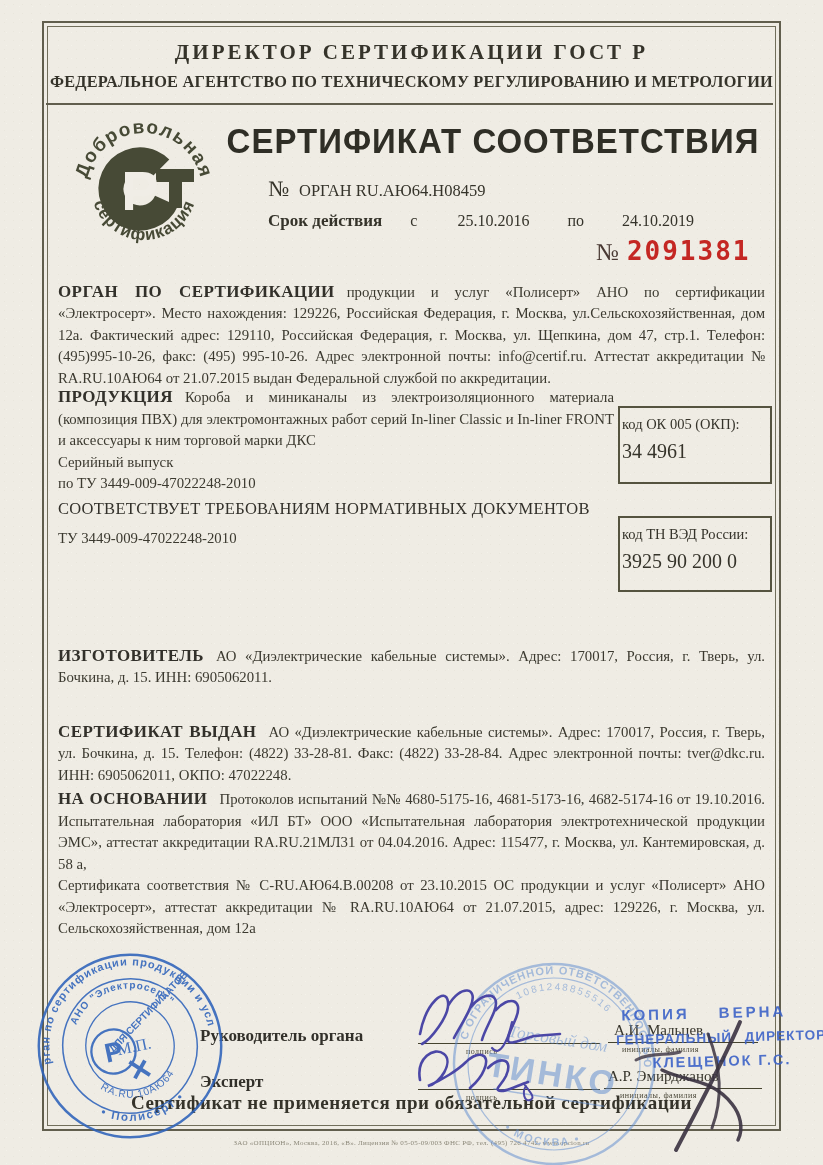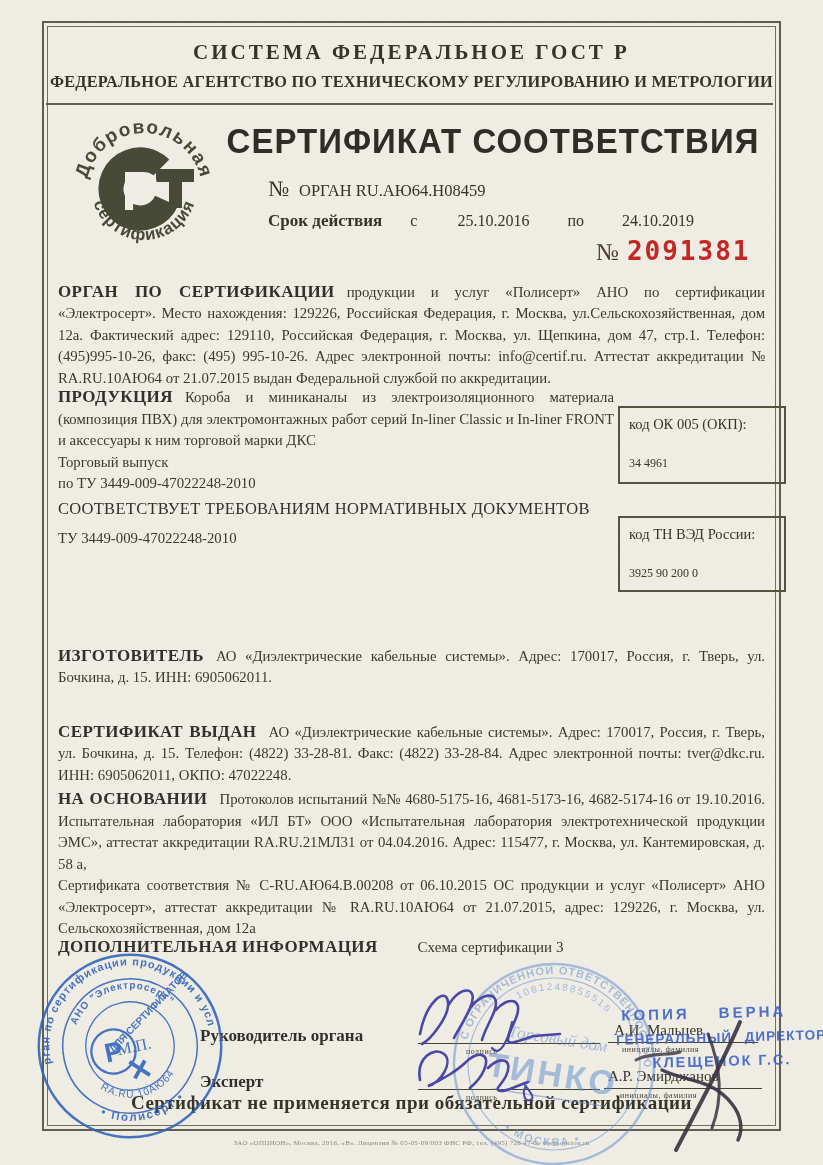--- a/index.html
+++ b/index.html
@@ -33,23 +33,23 @@
   .validity .gap3{display:inline-block;width:38px;}
   .blankno{position:absolute;left:596px;top:236px;}
   .blankno .nsign{font-size:24px;color:#4a3a34;}
   .blankno .red{font-family:"DejaVu Sans Mono",monospace;font-size:26px;font-weight:bold;
                 letter-spacing:2px;color:#c42723;margin-left:8px;}
   
   .sec{position:absolute;left:58px;width:707px;font-size:14.8px;line-height:21.5px;
        text-align:justify;color:#3b392f;}
   .sec b.h{font-size:17px;letter-spacing:0.4px;color:#32302a;margin-right:12px;}
   .sec .blockline{display:block;}
-  .codebox{position:absolute;left:618px;width:146px;border:2px solid #55533f;padding:6px 9px;
+  .codebox{position:absolute;left:618px;width:146px;border:2px solid #55533f;padding:6px 2px;
            font-size:14.5px;line-height:20px;text-align:left;color:#35332a;}
-  .codebox .val{display:block;margin-top:19px;font-size:12px;}
+  .codebox .val{display:block;margin-top:7px;font-size:20px;}
   .headingline{font-weight:normal;font-size:16.5px;letter-spacing:0.3px;color:#32302a;}
   
   .role{position:absolute;left:200px;font-size:17px;font-weight:bold;color:#32302a;}
   .sigline{position:absolute;border-bottom:1.5px solid #45432f;}
   .caption{position:absolute;font-size:8px;color:#4a4738;letter-spacing:0.5px;}
   .sname{position:absolute;font-size:15px;color:#35332a;}
   .footnote{position:absolute;left:42px;top:1092px;width:739px;text-align:center;
             font-size:19px;font-weight:bold;letter-spacing:0.5px;color:#35332a;}
   .footer{position:absolute;left:0;top:1139px;width:823px;text-align:center;
           font-size:7px;color:#8b8778;letter-spacing:0.3px;}
@@ -69,21 +69,21 @@
 </head>
 <body>
 
 <div class="page">
 
   <div class="frame">
     <div class="frame-inner"></div>
   </div>
   <div class="hr-sep"></div>
 
-  <div class="h1">СИСТЕМА ФЕДЕРАЛЬНОЕ ГОСТ Р</div>
+  <div class="h1">ДИРЕКТОР СЕРТИФИКАЦИИ ГОСТ Р</div>
   <div class="h2">ФЕДЕРАЛЬНОЕ АГЕНТСТВО ПО ТЕХНИЧЕСКОМУ РЕГУЛИРОВАНИЮ И МЕТРОЛОГИИ</div>
 
   <svg class="logo" viewBox="0 0 152 152">
     <defs>
       <path id="ltop" d="M 18,78 A 58,58 0 1 1 134,78"></path>
       <path id="lbot" d="M 23,74 A 53,53 0 0 0 129,74"></path>
     </defs>
     <text font-family="Liberation Sans,sans-serif" font-size="19" font-weight="bold" fill="#474a36" letter-spacing="1.5">
       <textPath href="#ltop" startOffset="50%" text-anchor="middle">Добровольная</textPath>
     </text>
@@ -111,21 +111,21 @@
   </div>
 
   <p class="sec" style="top:266px;">
     <b class="h">ОРГАН ПО СЕРТИФИКАЦИИ</b><span>продукции и услуг «Полисерт» АНО по сертификации «Электросерт». Место нахождения: 129226, Российская Федерация, г. Москва, ул.Сельскохозяйственная, дом 12а. Фактический адрес: 129110, Российская Федерация, г. Москва, ул. Щепкина, дом 47, стр.1. Телефон:(495)995-10-26, факс: (495) 995-10-26. Адрес электронной почты: info@certif.ru. Аттестат аккредитации № RA.RU.10АЮ64 от 21.07.2015 выдан Федеральной службой по аккредитации.</span>
   </p>
 
   <div class="sec" style="top:386px;width:556px;">
     <p style="margin:0;text-align:justify;">
       <b class="h">ПРОДУКЦИЯ</b><span>Короба и миниканалы из электроизоляционного материала (композиция ПВХ) для электромонтажных работ серий In-liner Classic и In-liner FRONT и аксессуары к ним торговой марки ДКС</span>
     </p>
-    <span class="blockline">Торговый выпуск</span>
+    <span class="blockline">Серийный выпуск</span>
     <span class="blockline">по ТУ 3449-009-47022248-2010</span>
   </div>
   <div class="codebox" style="top:406px;height:62px;">
     <span>код ОК 005 (ОКП):</span>
     <span class="val">34 4961</span>
   </div>
 
   <div class="sec" style="top:498px;">
     <span class="headingline blockline">СООТВЕТСТВУЕТ ТРЕБОВАНИЯМ НОРМАТИВНЫХ ДОКУМЕНТОВ</span>
     <span class="blockline" style="margin-top:8px;">ТУ 3449-009-47022248-2010</span>
@@ -140,26 +140,23 @@
   </p>
 
   <p class="sec" style="top:706px;">
     <b class="h">СЕРТИФИКАТ ВЫДАН</b><span>АО «Диэлектрические кабельные системы». Адрес: 170017, Россия, г. Тверь, ул. Бочкина, д. 15. Телефон: (4822) 33-28-81. Факс: (4822) 33-28-84. Адрес электронной почты: tver@dkc.ru. ИНН: 6905062011, ОКПО: 47022248.</span>
   </p>
 
   <div class="sec" style="top:788px;">
     <p style="margin:0;text-align:justify;">
       <b class="h">НА ОСНОВАНИИ</b><span>Протоколов испытаний №№ 4680-5175-16, 4681-5173-16, 4682-5174-16 от 19.10.2016. Испытательная лаборатория «ИЛ БТ» ООО «Испытательная лаборатория электротехнической продукции ЭМС», аттестат аккредитации RA.RU.21МЛ31 от 04.04.2016. Адрес: 115477, г. Москва, ул. Кантемировская, д. 58 а,</span>
     </p>
-    <p style="margin:0;text-align:justify;">Сертификата соответствия № C-RU.АЮ64.В.00208 от 06.10.2015 ОС продукции и услуг «Полисерт» АНО «Электросерт», аттестат аккредитации № RA.RU.10АЮ64 от 21.07.2015, адрес: 129226, г. Москва, ул. Сельскохозяйственная, дом 12а</p>
-  </div>
-
-  <div class="sec" style="top:936px;">
-    <b class="h">ДОПОЛНИТЕЛЬНАЯ ИНФОРМАЦИЯ</b><span style="margin-left:28px;font-size:15px;">Схема сертификации 3</span>
-  </div>
+    <p style="margin:0;text-align:justify;">Сертификата соответствия № C-RU.АЮ64.В.00208 от 23.10.2015 ОС продукции и услуг «Полисерт» АНО «Электросерт», аттестат аккредитации № RA.RU.10АЮ64 от 21.07.2015, адрес: 129226, г. Москва, ул. Сельскохозяйственная, дом 12а</p>
+  </div>
+
 
   <div class="role" style="top:1026px;">Руководитель органа</div>
   <div class="sigline" style="left:418px;top:1043px;width:182px;"></div>
   <div class="caption" style="left:466px;top:1047px;">подпись</div>
   <div class="sname" style="left:614px;top:1022px;">А.И. Мальцев</div>
   <div class="sigline" style="left:608px;top:1042px;width:150px;"></div>
   <div class="caption" style="left:622px;top:1045px;">инициалы, фамилия</div>
 
   <div class="role" style="top:1072px;">Эксперт</div>
   <div class="sigline" style="left:418px;top:1089px;width:182px;"></div>

